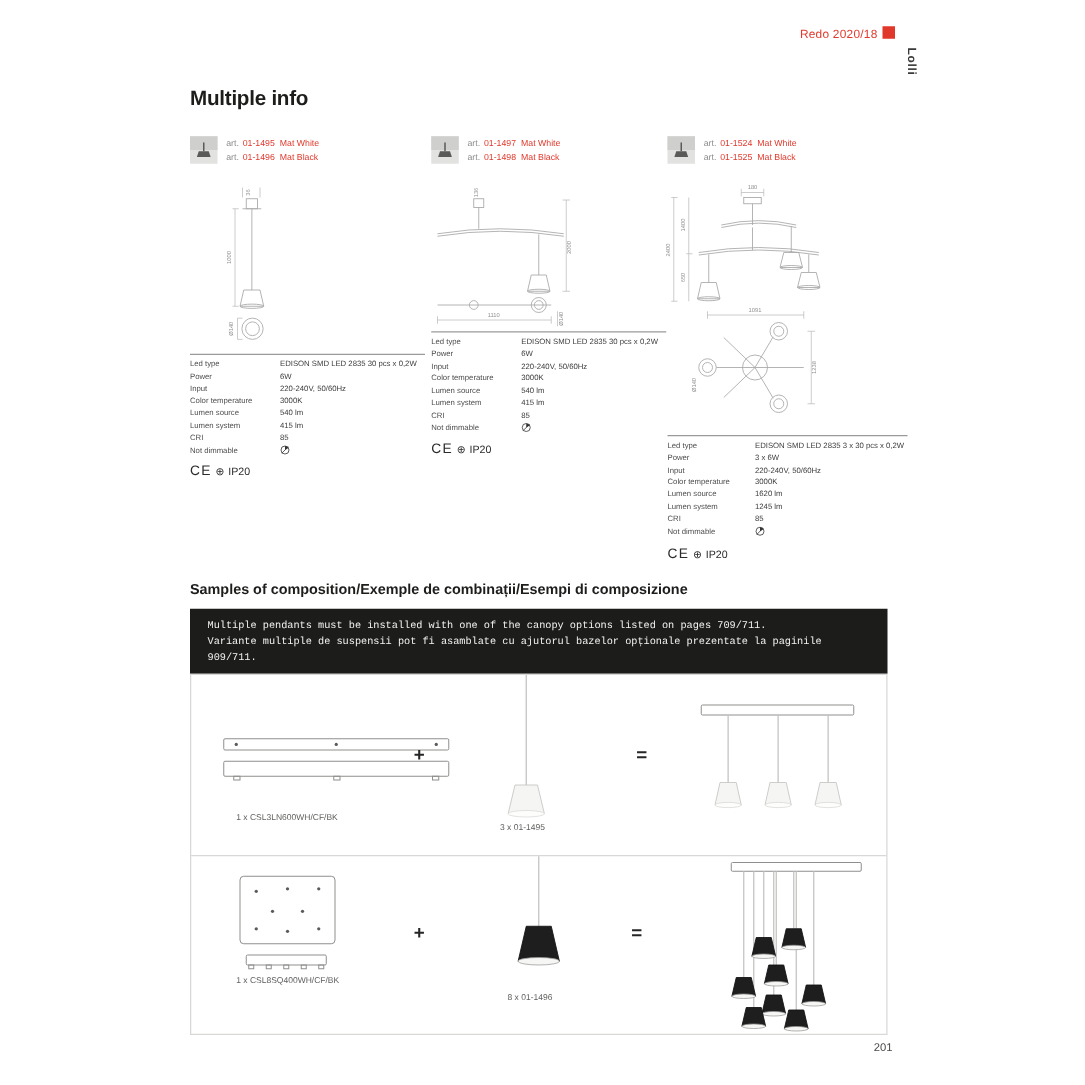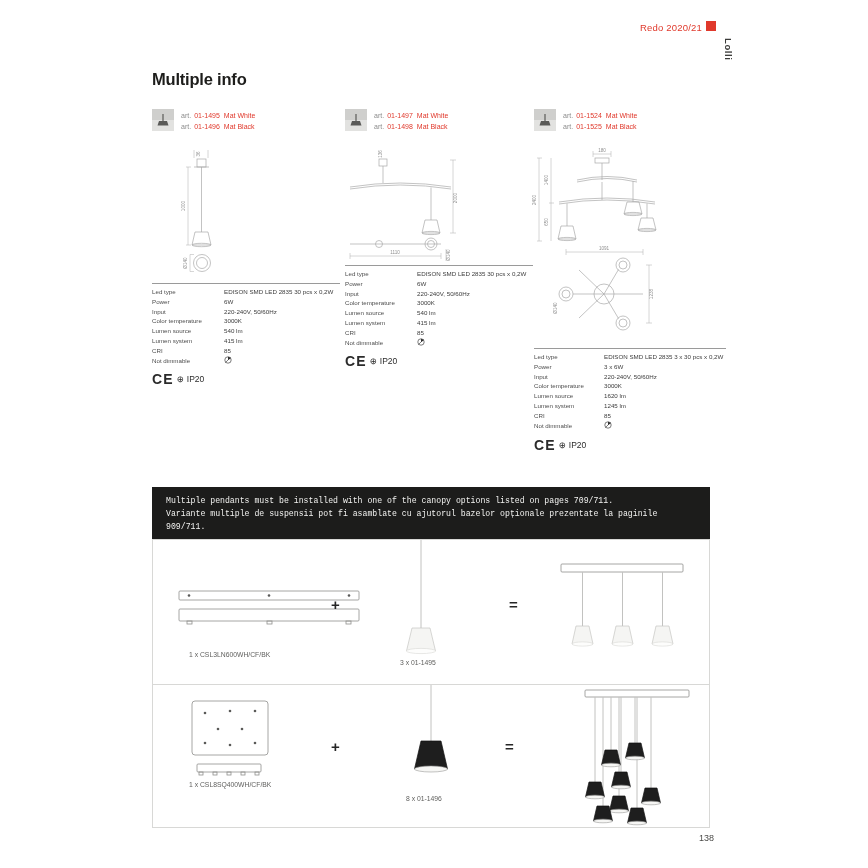--- a/index.html
+++ b/index.html
@@ -30,21 +30,21 @@
   .drawing .dln { stroke:#a9a9a9; stroke-width:.7; fill:none; }
   .drawing .dim { stroke:#b5b5b5; stroke-width:.55; fill:none; }
 
   
   .spec-table { position:absolute; border-top:1px solid #9a9a9a; padding-top:3px; }
   .spec-row { display:grid; grid-template-columns:72px 1fr; font-size:6.2px; line-height:9.8px; color:#3c3c3c; white-space:nowrap; }
   .spec-row .sl { color:#4d4d4d; }
   .nd-icon { width:8px; height:8px; display:inline-block; vertical-align:-1px; }
 
   .cert { position:absolute; display:flex; align-items:center; gap:3px; color:#2b2b2b; }
-  .cert .ce { font-size:14px; font-weight:700; letter-spacing:1.1px; }
+  .cert .ce { font-size:11px; font-weight:400; letter-spacing:1.1px; }
   .cert .earth { font-size:8.5px; color:#2b2b2b; }
   .cert .ip { font-size:8.5px; font-weight:400; }
 
   
   .samples-title { position:absolute; left:152px; top:466px; font-size:11.5px; font-weight:700; color:#1d1d1b; }
   .notice { position:absolute; left:152px; top:487px; width:558px; height:52px; background:#1c1c1b; color:#f2f2f0; padding:7px 14px; }
   .notice div { font-size:8.2px; line-height:13px;font-family:Liberation Mono, monospace; }
   .comp-box { position:absolute; left:152px; top:539px; width:558px; height:289px; border:1px solid #d8d8d6; }
   .comp-divider { position:absolute; left:0; top:144px; width:100%; border-top:1px solid #d8d8d6; }
   .comp-label { position:absolute; font-size:6.8px; color:#5f5f5d; white-space:nowrap; }
@@ -58,21 +58,21 @@
   .comp-art .bshade { fill:#1e1e1e; stroke:#121212; stroke-width:.7; }
   .comp-art .bring { fill:#f6f6f4; stroke:#9a9a98; stroke-width:.6; }
 
   .page-number { position:absolute; right:154px; top:833px; font-size:9px; color:#4a4a48; }
 </style>
 </head>
 <body>
 
 <div class="page">
 
-  <div class="brand">Redo 2020/21</div>
+  <div class="brand">Redo 2020/18</div>
   <div class="brand-square"></div>
   <div class="collection">Lolli</div>
   <div class="page-title">Multiple info</div>
 
   <div class="art-block" style="left:152px">
     <svg class="art-icon" viewBox="0 0 22 22">
       <rect width="22" height="22" fill="#e2e2e0"></rect>
         <rect width="22" height="11" fill="#cfcfcd"></rect>
       <line x1="11" y1="5" x2="11" y2="12" stroke="#5a5a58" stroke-width="1.2"></line>
       <path d="M7 12 H15 L16.5 16.5 H5.5 Z" fill="#5a5a58"></path>
@@ -346,20 +346,21 @@
             <line x1="1.8" y1="8.2" x2="8.2" y2="1.8" stroke="#333" stroke-width=".8"></line>
           </svg></span>
       </div>
   </div>
   <div class="cert" style="left:534px; top:437px">
     <span class="ce">CE</span>
     <span class="earth">⊕</span>
     <span class="ip">IP20</span>
   </div>
 
+  <div class="samples-title">Samples of composition/Exemple de combinații/Esempi di composizione</div>
   <div class="notice">
     <div>Multiple pendants must be installed with one of the canopy options listed on pages 709/711.</div>
     <div>Variante multiple de suspensii pot fi asamblate cu ajutorul bazelor opționale prezentate la paginile 909/711.</div>
   </div>
 
   <div class="comp-box">
     <div class="comp-divider"></div>
 
     <svg class="comp-art" style="left:24px; top:47px" width="185" height="50" viewBox="0 0 185 50">
       <rect class="ln" x="2" y="4" width="180" height="9" rx="1"></rect>
@@ -449,15 +450,15 @@
         <ellipse class="bring" cx="78" cy="115" rx="9.5" ry="1.8"></ellipse>
       <path class="bshade" d="M40 108 L52 108 L55.5 123 L36.5 123 Z"></path>
         <ellipse class="bring" cx="46" cy="123" rx="9.5" ry="1.8"></ellipse>
       <path class="bshade" d="M24 118 L36 118 L39.5 133 L20.5 133 Z"></path>
         <ellipse class="bring" cx="30" cy="133" rx="9.5" ry="1.8"></ellipse>
       <path class="bshade" d="M58 120 L70 120 L73.5 135 L54.5 135 Z"></path>
         <ellipse class="bring" cx="64" cy="135" rx="9.5" ry="1.8"></ellipse>
     </svg>
   </div>
 
-  <div class="page-number">138</div>
+  <div class="page-number">201</div>
 
 </div>
 
 </body></html>

